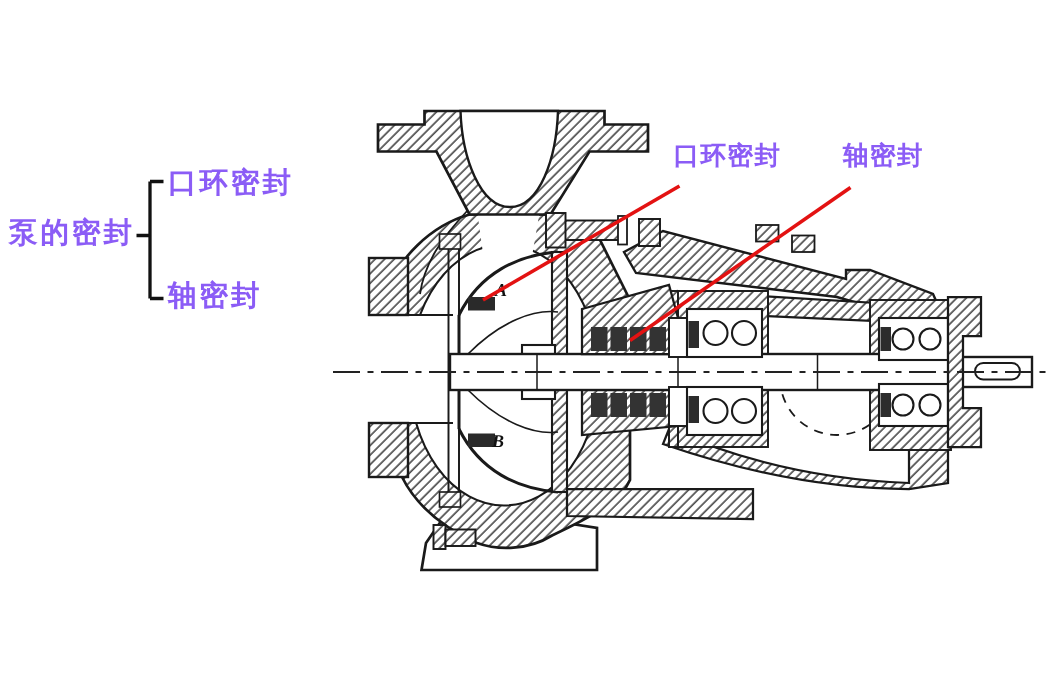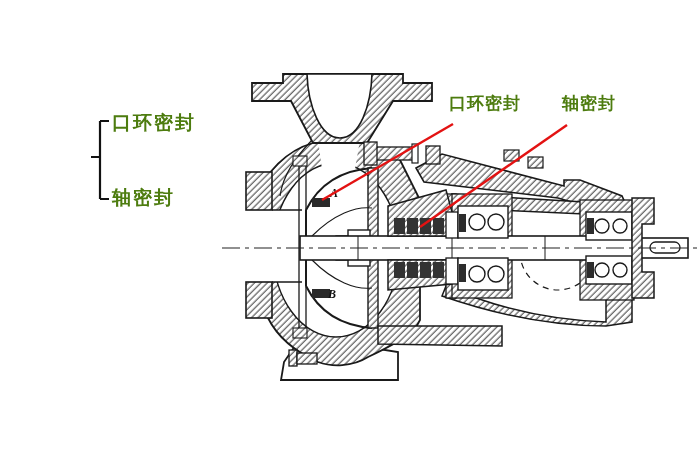--- a/index.html
+++ b/index.html
@@ -2,21 +2,21 @@
 <html><head>
 <meta charset="utf-8">
 <style>
   html,body{margin:0;padding:0;background:#ffffff;}
   .stage{
     position:relative;width:700px;height:466px;background:#ffffff;overflow:hidden;
     font-family:"Liberation Serif","DejaVu Serif",serif;
   }
   .stage svg{position:absolute;left:0;top:0;}
   .lbl{
-    position:absolute;color:#4d7c0f;white-space:nowrap;
+    position:absolute;color:#8b5cf6;white-space:nowrap;
     font-family:"Liberation Serif","DejaVu Serif",serif;
     line-height:1.05;letter-spacing:2px;
   }
   .lbl.big{font-size:19px;font-weight:600;}
   .lbl.small{font-size:17px;font-weight:600;letter-spacing:1px;}
 </style>
 </head>
 <body>
 
 <div class="stage">
@@ -164,19 +164,20 @@
 
     <text x="330" y="197" font-size="12" font-style="italic" font-weight="bold" fill="#111111" font-family="Liberation Serif, DejaVu Serif, serif">A</text>
     <text x="328" y="298" font-size="12" font-style="italic" font-weight="bold" fill="#111111" font-family="Liberation Serif, DejaVu Serif, serif">B</text>
 
     <path d="M91,157 H100 M100,121 V199 M100,121 H109 M100,199 H109" fill="none" stroke="#111111" stroke-width="2.2"></path>
 
     <line x1="453" y1="124" x2="322" y2="200" stroke="#e31212" stroke-width="2.4"></line>
     <line x1="567" y1="125" x2="420" y2="227" stroke="#e31212" stroke-width="2.4"></line>
   </svg>
 
+  <div class="lbl big" style="left:6px;top:146px;">泵的密封</div>
   <div class="lbl big" style="left:112px;top:113px;">口环密封</div>
   <div class="lbl big" style="left:112px;top:188px;">轴密封</div>
 
   <div class="lbl small" style="left:449px;top:95px;">口环密封</div>
   <div class="lbl small" style="left:562px;top:95px;">轴密封</div>
 
 </div>
 
 </body></html>

